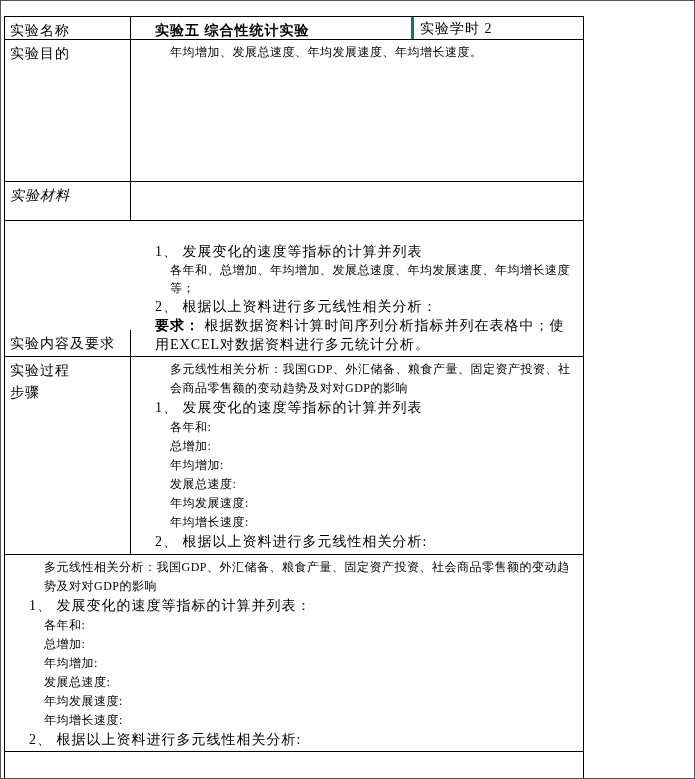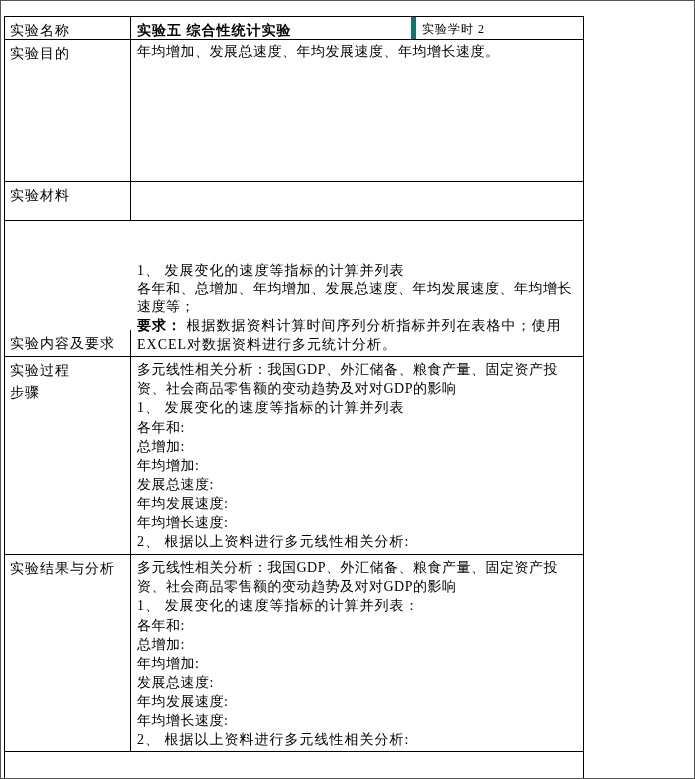--- a/index.html
+++ b/index.html
@@ -42,45 +42,47 @@
     overflow: hidden;
   }
   .content-cell {
     flex: 1;
     padding: 3px 4px 2px 6px;
     overflow: hidden;
   }
   .hours-cell {
     width: 172px;
     min-width: 172px;
-    border-left: 5px solid #0f766e;
+    border-left: 3px solid #0f766e;
     padding: 4px 4px 2px 6px;
-    font-size: 12px;
+    font-size: 14px;
     letter-spacing: 1px;
     line-height: 16px;
     overflow: hidden;
   }
   .row-header   { height: 24px; }
   .row-purpose  { height: 145px; }
-  .row-material { height: 40px; }
+  .row-material { height: 40px; font-style: italic; }
   .row-content  { height: 140px; align-items: flex-end; }
   .row-process  { height: 203px; }
   .row-results  { height: 202px; }
 
   .p-lg {
     font-size: 14px;
     line-height: 21px;
     letter-spacing: 1px;
+    margin-left: 18px;
   }
   .row-content .p-lg { line-height: 19px; }
   .row-process .p-lg, .row-results .p-lg { line-height: 20px; }
   .p-sm {
-    font-size: 14px;
+    font-size: 12px;
     line-height: 18px;
     letter-spacing: 0.5px;
+    margin-left: 33px;
   }
   .row-process .p-sm, .row-results .p-sm { line-height: 19px; }
   .b { font-weight: bold; }
   .title-cell { font-weight: bold; }
   .label-line2 { display: block; margin-top: 2px; }
   .row-material .label-line2 { margin-top: 12px; }
 </style>
 </head>
 <body>
 
@@ -106,20 +108,21 @@
         <span class="label-line2">仪器设备</span>
       </div>
       <div class="content-cell"></div>
     </div>
 
     <div class="t-row row-content">
       <div class="label-cell">实验内容及要求</div>
       <div class="content-cell">
         <div class="p-lg">1、 发展变化的速度等指标的计算并列表</div>
         <div class="p-sm">各年和、总增加、年均增加、发展总速度、年均发展速度、年均增长速度等；</div>
+        <div class="p-lg">2、 根据以上资料进行多元线性相关分析：</div>
         <div class="p-lg"><span class="b">要求： </span><span>根据数据资料计算时间序列分析指标并列在表格中；使用EXCEL对数据资料进行多元统计分析。</span></div>
       </div>
     </div>
 
     <div class="t-row row-process">
       <div class="label-cell">
         <span>实验过程</span>
         <span class="label-line2">步骤</span>
       </div>
       <div class="content-cell">
@@ -129,21 +132,20 @@
         <div class="p-sm">总增加:</div>
         <div class="p-sm">年均增加:</div>
         <div class="p-sm">发展总速度:</div>
         <div class="p-sm">年均发展速度:</div>
         <div class="p-sm">年均增长速度:</div>
         <div class="p-lg">2、 根据以上资料进行多元线性相关分析:</div>
       </div>
     </div>
 
     <div class="t-row row-results">
-      <div class="label-cell">实验结果与分析</div>
       <div class="content-cell">
         <div class="p-sm">多元线性相关分析：我国GDP、外汇储备、粮食产量、固定资产投资、社会商品零售额的变动趋势及对对GDP的影响</div>
         <div class="p-lg">1、 发展变化的速度等指标的计算并列表：</div>
         <div class="p-sm">各年和:</div>
         <div class="p-sm">总增加:</div>
         <div class="p-sm">年均增加:</div>
         <div class="p-sm">发展总速度:</div>
         <div class="p-sm">年均发展速度:</div>
         <div class="p-sm">年均增长速度:</div>
         <div class="p-lg">2、 根据以上资料进行多元线性相关分析:</div>

